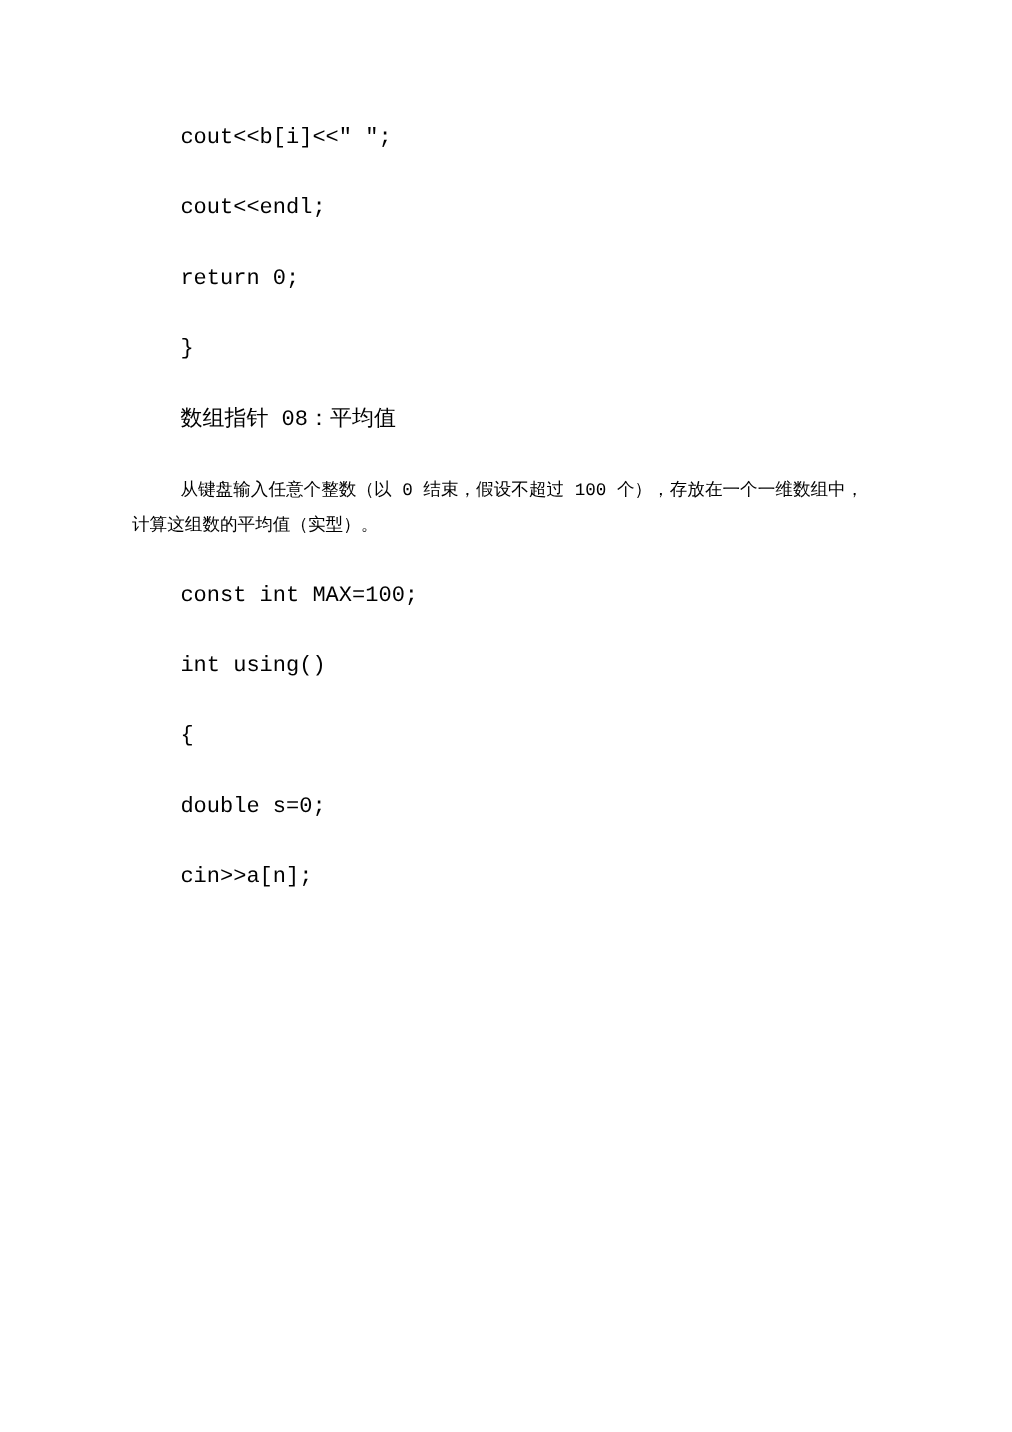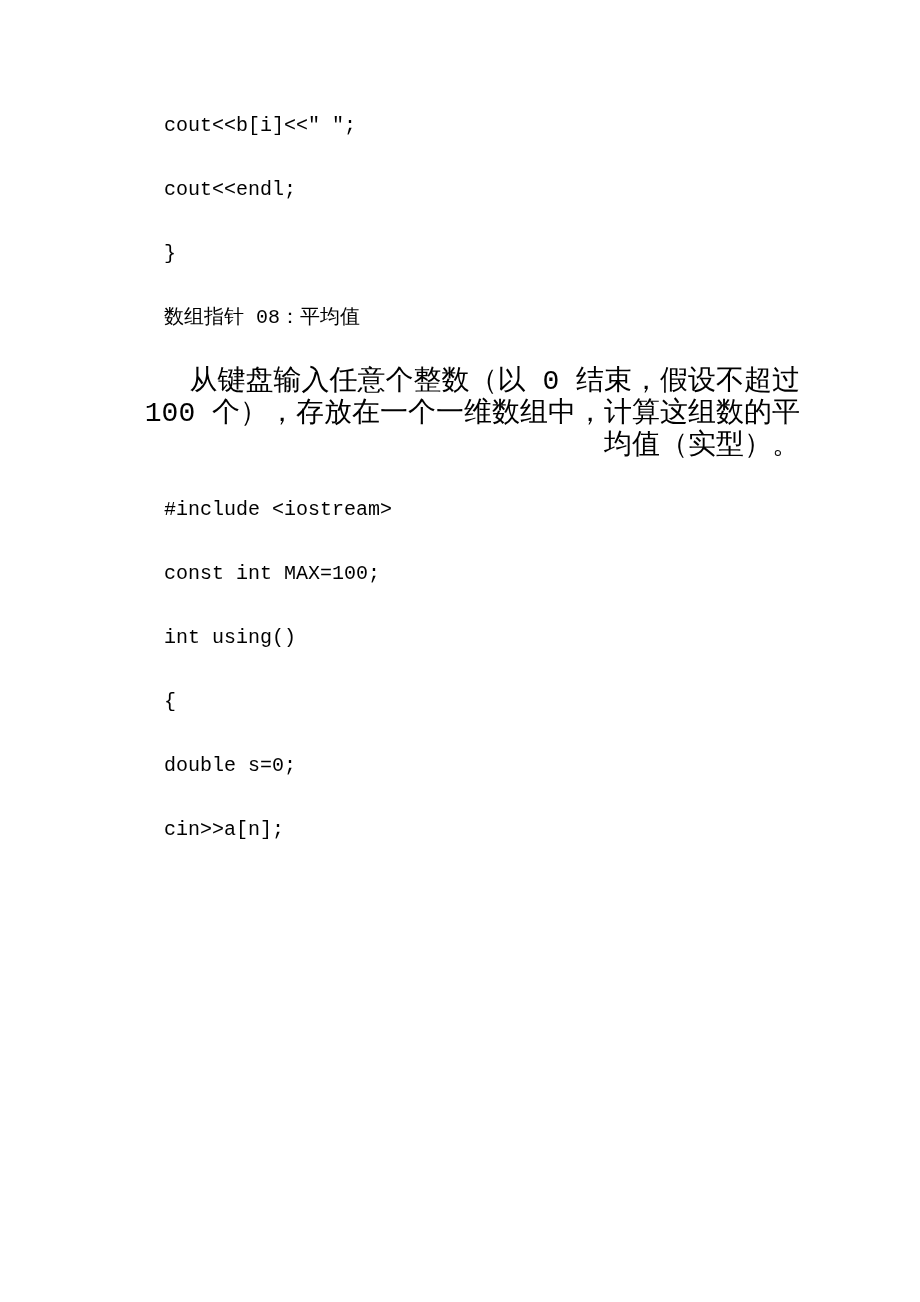--- a/index.html
+++ b/index.html
@@ -20,46 +20,45 @@
   .line {
     font-size: 20px;
     line-height: 32px;
     margin: 0 0 32px 0;
     white-space: pre-wrap;
   }
   .indent {
     padding-left: 44px;
   }
   .para {
-    font-size: 28px;
+    font-size: 16px;
     line-height: 32px;
     margin: 0 0 32px 0;
     text-indent: 44px;
-    text-align: right;
   }
 </style>
 </head>
 <body>
 
 <div class="page">
 
   <p class="line indent">cout&lt;&lt;b[i]&lt;&lt;" ";</p>
 
   <p class="line indent">cout&lt;&lt;endl;</p>
 
+  <p class="line indent">return 0;</p>
 
   <p class="line indent">}</p>
 
   <p class="line indent">数组指针 08：平均值</p>
 
   <p class="para">从键盘输入任意个整数（以 0 结束，假设不超过 100 个），存放在一个一维数组中，计算这组数的平均值（实型）。</p>
 
 
 
-  <p class="line indent">#include &lt;iostream&gt;</p>
 
 
   <p class="line indent">const int MAX=100;</p>
 
   <p class="line indent">int using()</p>
 
   <p class="line indent">{</p>
 
 
   <p class="line indent">double s=0;</p>

